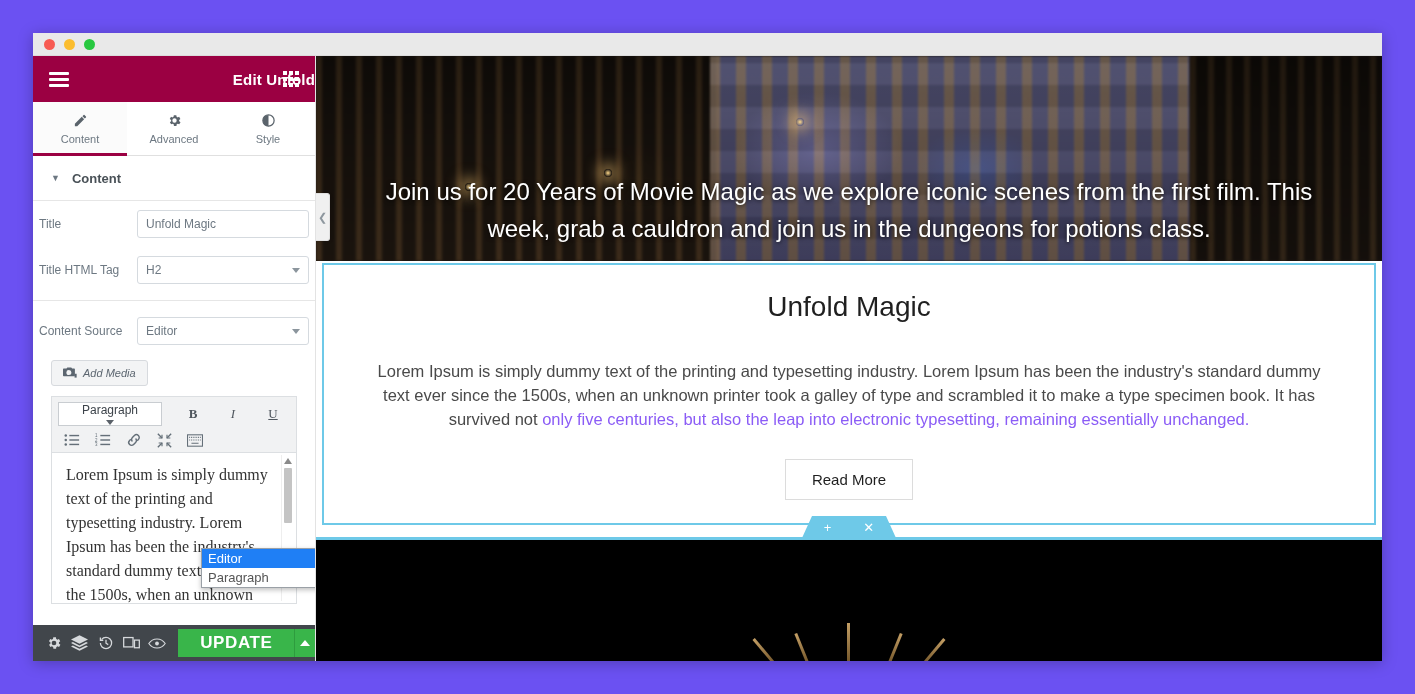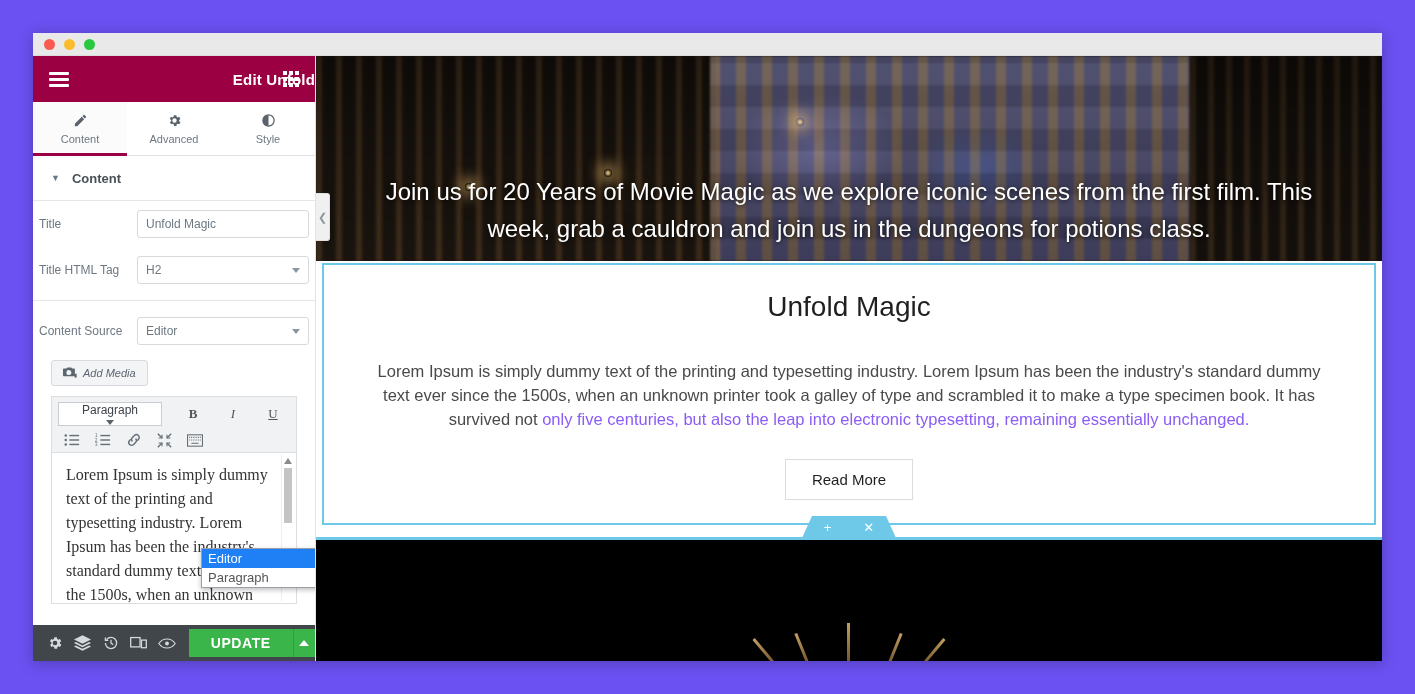--- a/index.html
+++ b/index.html
@@ -202,21 +202,21 @@
     flex: 0 0 36px;
   }
   .foot-icon {
     width: 33px; height: 36px;
     display: flex; align-items: center; justify-content: center;
     color: #d6d9dc; cursor: pointer;
   }
   #update-btn {
     margin-left: 8px;
     height: 28px; background: #39b54a; color: #fff;
-    font-size: 14px; font-weight: bold; letter-spacing: .6px;
+    font-size: 17px; font-weight: bold; letter-spacing: .6px;
     display: flex; align-items: center; justify-content: center;
     padding: 0 22px; cursor: pointer;
   }
   #update-caret {
     height: 28px; width: 26px; background: #39b54a;
     border-left: 1px solid #2e9c3e;
     display: flex; align-items: center; justify-content: center; cursor: pointer;
   }
   #update-caret i {
     width: 0; height: 0;

